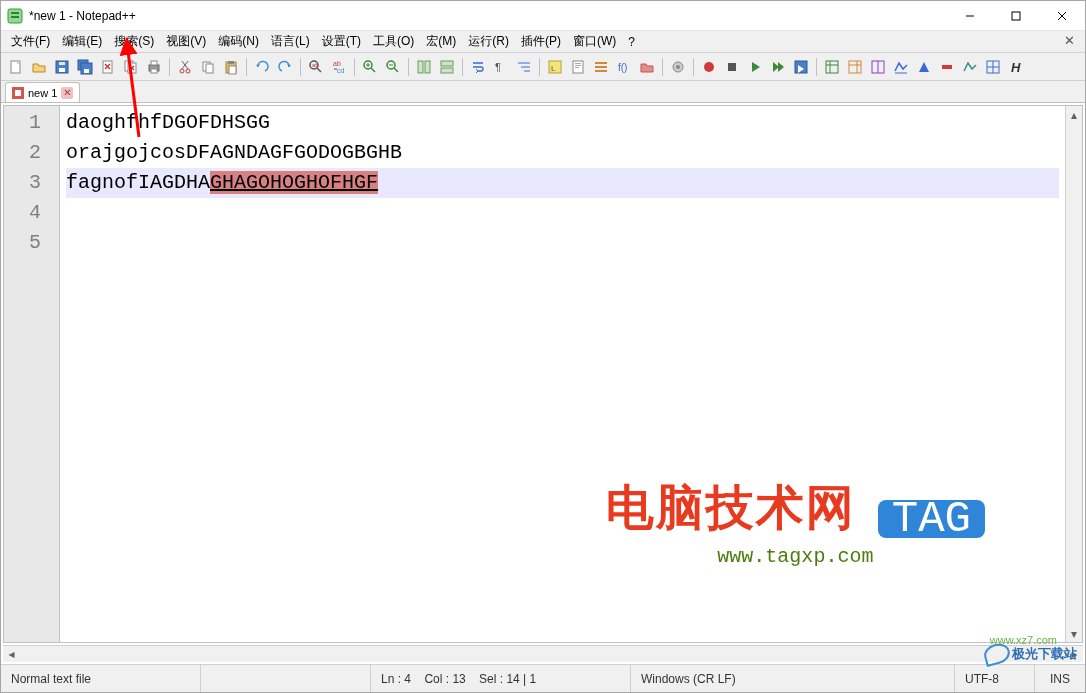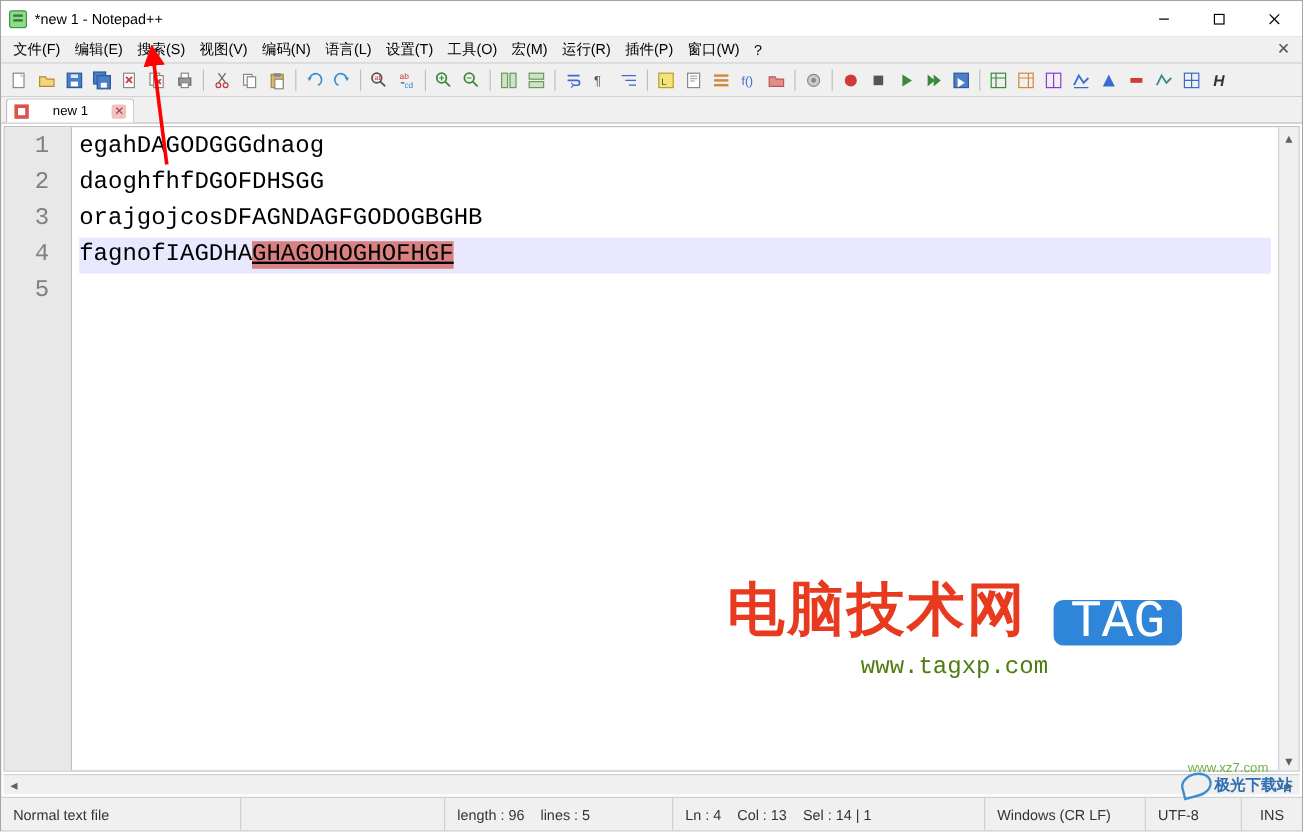--- a/index.html
+++ b/index.html
@@ -18,21 +18,21 @@
   .menu-item { padding: 2px 6px; cursor: pointer; font-size: 12px; }
   .menubar .x-close { position: absolute; right: 10px; top: 2px; font-size: 13px; color: #555; cursor: pointer; }
 
   
   .toolbar { height: 28px; display: flex; align-items: center; padding: 2px 4px; background: #f0f0f0; border-bottom: 1px solid #d0d0d0; gap: 1px; flex-wrap: nowrap; overflow: hidden; }
   .tool-btn { width: 22px; height: 22px; display: flex; align-items: center; justify-content: center; border: 1px solid transparent; border-radius: 2px; cursor: pointer; }
   .tool-sep { width: 1px; height: 18px; background: #c0c0c0; margin: 0 3px; }
 
   
   .tabbar { height: 22px; background: #f0f0f0; display: flex; align-items: flex-end; padding: 0 4px; border-bottom: 1px solid #c0c0c0; }
-  .tab { height: 20px; display: flex; align-items: center; padding: 0 6px; background: #fff; border: 1px solid #c0c0c0; border-bottom: none; border-top-left-radius: 3px; border-top-right-radius: 3px; gap: 20px; font-size: 11px; cursor: pointer; }
+  .tab { height: 20px; display: flex; align-items: center; padding: 0 6px; background: #fff; border: 1px solid #c0c0c0; border-bottom: none; border-top-left-radius: 3px; border-top-right-radius: 3px; gap: 4px; font-size: 11px; cursor: pointer; }
   .tab .tab-icon { width: 12px; height: 12px; background: #d9534f; display: inline-flex; align-items: center; justify-content: center; }
   .tab .tab-icon::after { content: ""; width: 6px; height: 6px; background: #fff; }
   .tab .tab-close { width: 12px; height: 12px; display:flex; align-items:center; justify-content:center; color:#a04040; background:#f3c0c0; border-radius:2px; font-size:10px; }
 
   
   .editor-wrap { flex: 1; display: flex; background: #fff; border: 1px solid #c0c0c0; margin: 2px; position: relative; }
   .gutter { width: 56px; background: #e8e8e8; border-right: 1px solid #c0c0c0; padding-top: 2px; }
   .gutter .ln { height: 30px; line-height: 30px; text-align: right; padding-right: 18px; color: #808080; font-family: Consolas, "Courier New", monospace; font-size: 20px; }
   .code { flex: 1; padding: 2px 6px; font-family: Consolas, "Courier New", monospace; font-size: 20px; line-height: 30px; position: relative; }
   .code-line { height: 30px; white-space: pre; }
@@ -401,21 +401,20 @@
 
   <div class="editor-wrap">
     <div class="gutter">
       <div class="ln">1</div>
       <div class="ln">2</div>
       <div class="ln">3</div>
       <div class="ln">4</div>
       <div class="ln">5</div>
     </div>
     <div class="code">
-      <div class="code-line">egahDAGODGGGdnaog</div>
       <div class="code-line">daoghfhfDGOFDHSGG</div>
       <div class="code-line">orajgojcosDFAGNDAGFGODOGBGHB</div>
       <div class="code-line current"><span>fagnofIAGDHA</span><span class="sel">GHAGOHOGHOFHGF</span></div>
       <div class="code-line"></div>
 
       <div class="watermark1">
         <div>
           <span class="big">电脑技术网</span>
           <span class="tag">TAG</span>
         </div>
@@ -428,23 +427,20 @@
     </div>
   </div>
   <div class="hscroll">
     <div class="arrow left">◂</div>
     <div class="arrow right">▸</div>
   </div>
 
   <div class="statusbar">
     <div class="status-cell first">Normal text file</div>
     <div class="status-cell status-spacer1"></div>
-    <div class="status-cell len">
-      <span>length : 96</span>&nbsp;&nbsp;&nbsp;&nbsp;<span>lines : 5</span>
-    </div>
     <div class="status-cell pos">
       <span>Ln : 4</span>&nbsp;&nbsp;&nbsp;&nbsp;<span>Col : 13</span>&nbsp;&nbsp;&nbsp;&nbsp;<span>Sel : 14 | 1</span>
     </div>
     <div class="status-cell eol">Windows (CR LF)</div>
     <div class="status-cell enc">UTF-8</div>
     <div class="status-cell ins">INS</div>
   </div>
 
   <div class="watermark2">
     <span class="logo"></span>

